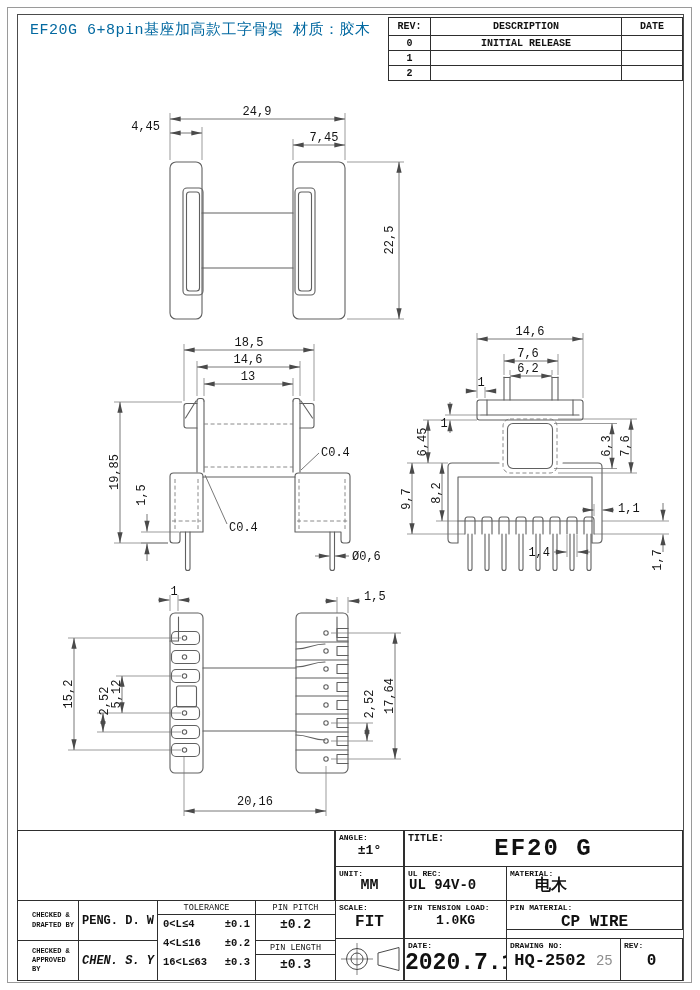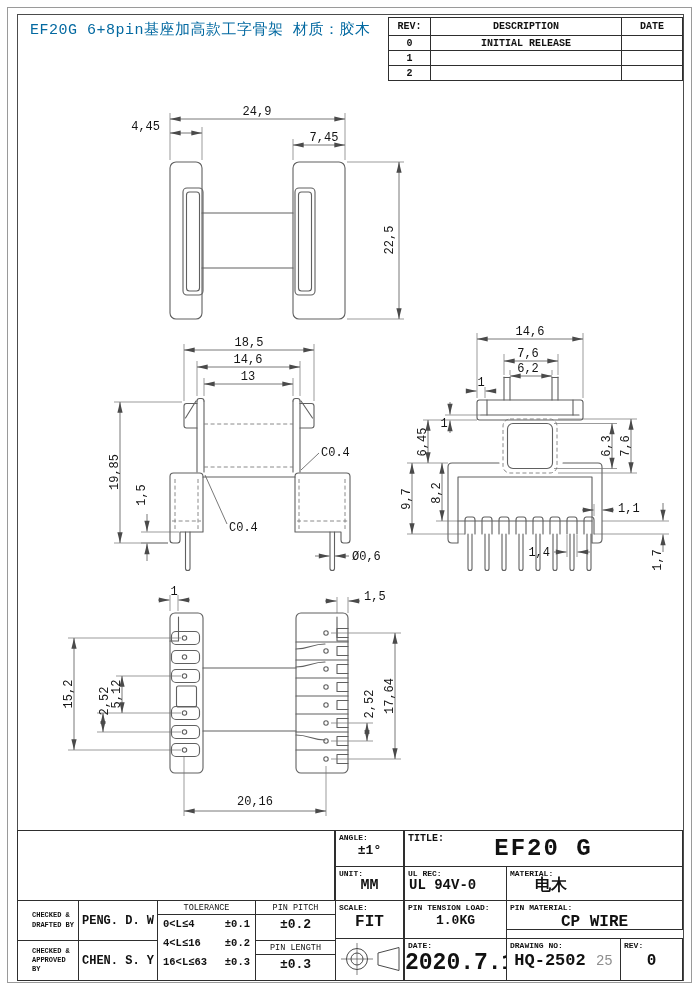--- a/index.html
+++ b/index.html
@@ -331,21 +331,21 @@
     </g>
   </svg>
 
   <div class="cell" style="left:17px;top:830px;width:318px;height:71px;"></div>
 
   <div class="cell labcell" style="left:17px;top:900px;width:62px;height:41px;">CHECKED &amp;
 DRAFTED BY</div>
   <div class="cell namecell" style="left:78px;top:900px;width:80px;height:41px;">PENG. D. W</div>
   <div class="cell labcell" style="left:17px;top:940px;width:62px;height:41px;">CHECKED &amp;
 APPROVED BY</div>
-  <div class="cell namecell" style="left:78px;top:940px;width:80px;height:41px;">CHEN. S. Y</div>
+  <div class="cell namecell" style="left:78px;top:940px;width:80px;height:41px;font-style:italic;">CHEN. S. Y</div>
 
   <div class="cell" style="left:157px;top:900px;width:99px;height:81px;">
     <div class="subhead">TOLERANCE</div>
     <div class="tolrow">
         <span>0&lt;L≤4</span>
         <span>±0.1</span>
       </div>
     <div class="tolrow">
         <span>4&lt;L≤16</span>
         <span>±0.2</span>

